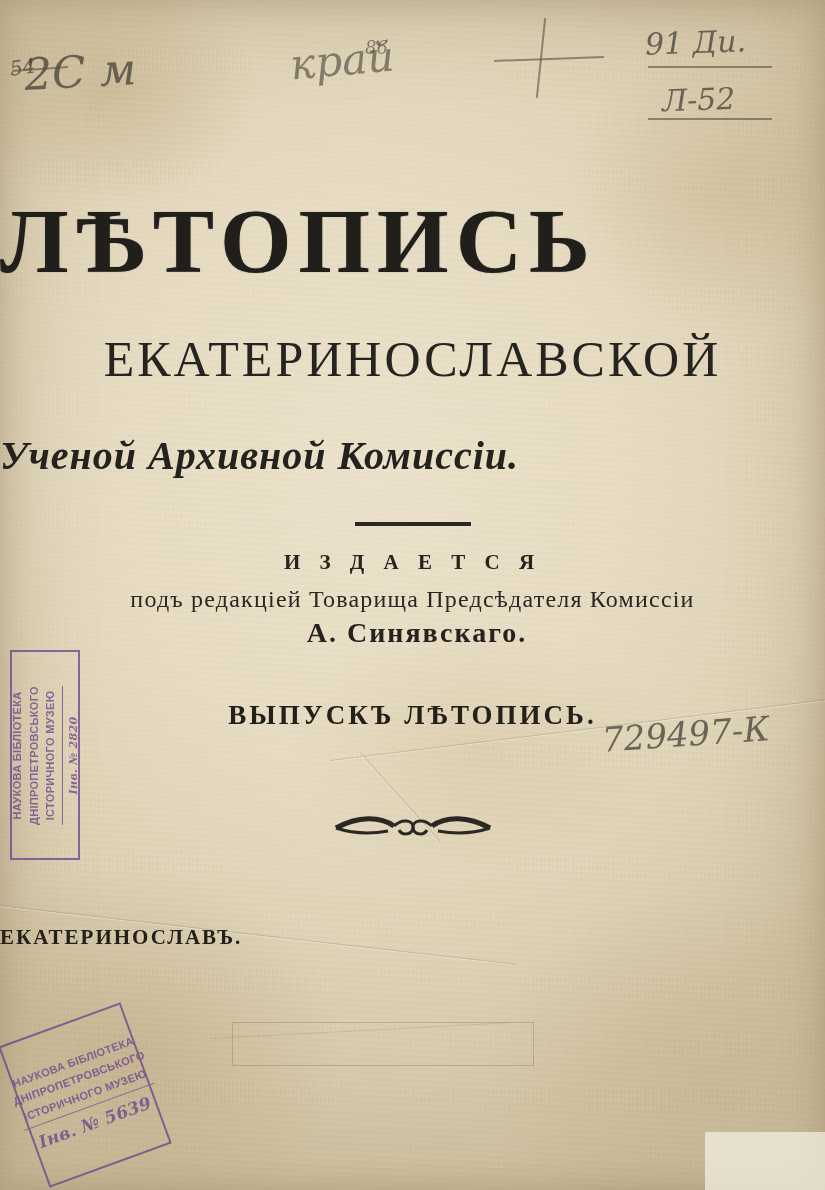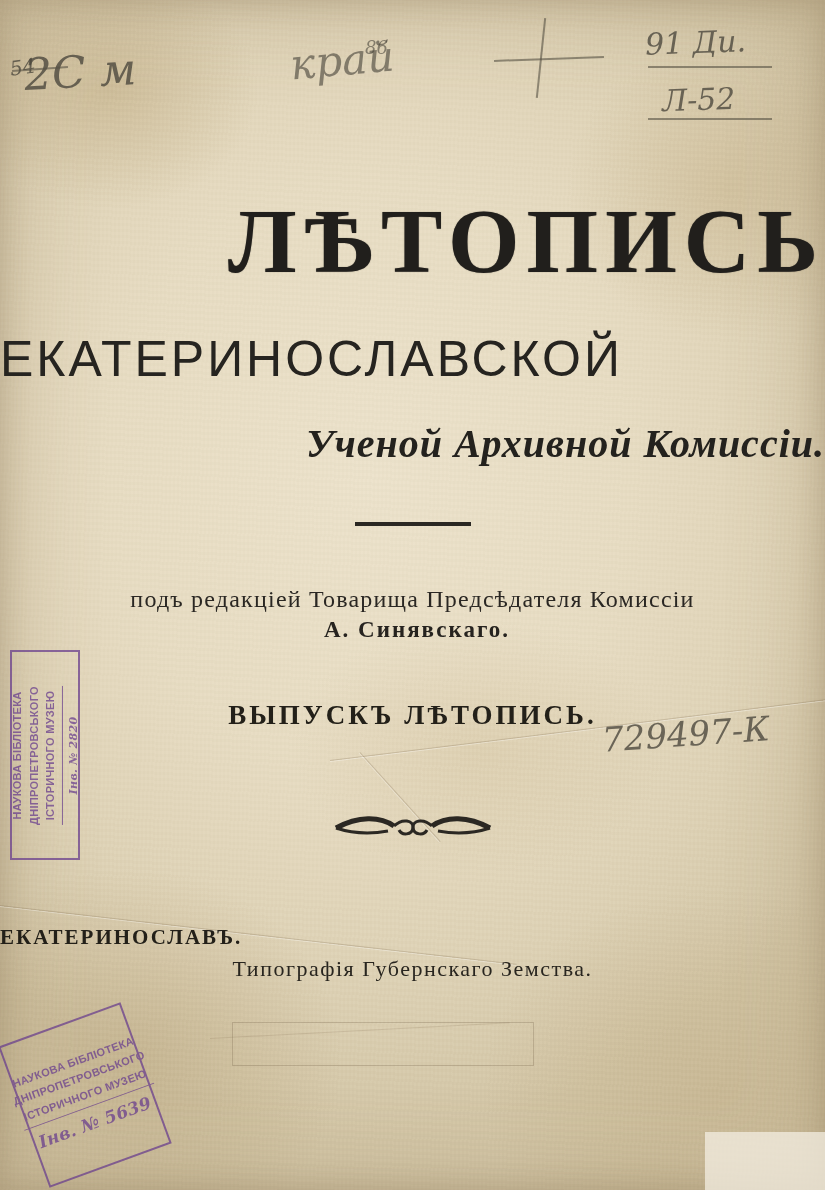--- a/index.html
+++ b/index.html
@@ -63,41 +63,41 @@
          box-shadow: 0 1px 0 rgba(255,255,255,.35); }
   .cr3 { left: 360px; top: 752px; width: 120px; height: 1px; transform: rotate(48deg);
          box-shadow: 0 1px 0 rgba(255,255,255,.3); }
   .cr4 { left: 210px; top: 1038px; width: 300px; height: 1px; transform: rotate(-3deg);
          background: rgba(120,100,70,.18); }
 
   
   .title-main {
     position: absolute;
     left: 0; right: 0; top: 188px;
-    text-align: right;
+    text-align: left;
     font-family: "Liberation Serif", serif;
     font-weight: bold;
     font-size: 92px;
     letter-spacing: 7px;
     color: #211f1c;
     text-shadow: 0 0 1px rgba(40,36,30,.6);
   }
   .title-sub {
     position: absolute;
     left: 0; right: 0; top: 330px;
-    text-align: left;
-    font-family: Liberation Sans, sans-serif;
+    text-align: center;
+    font-family: Liberation Serif, serif;
     font-size: 50px;
     letter-spacing: 3px;
     color: #262420;
   }
   .title-sub2 {
     position: absolute;
-    left: 0; right: 0; top: 420px;
-    text-align: right;
+    left: 0; right: 0; top: 432px;
+    text-align: left;
     font-family: "Liberation Serif", serif;
     font-style: italic;
     font-weight: bold;
     font-size: 40px;
     letter-spacing: 1px;
     color: #24221e;
   }
   .rule {
     position: absolute;
     left: 50%;
@@ -118,21 +118,21 @@
   .editor-line {
     position: absolute; left: 0; right: 0; top: 586px;
     text-align: center;
     font-size: 24px;
     letter-spacing: 1.2px;
     color: #2a2723;
   }
   .editor-name {
     position: absolute; left: 0; right: 0; top: 617px;
     text-align: center;
-    font-size: 23px;
+    font-size: 28px;
     font-weight: bold;
     letter-spacing: 2px;
     color: #26231f;
     padding-left: 9px;
   }
   .issue-no {
     position: absolute; left: 0; right: 0; top: 700px;
     text-align: center;
     font-size: 27px;
     font-weight: bold;
@@ -244,41 +244,41 @@
   <div class="crease cr2"></div>
   <div class="crease cr3"></div>
   <div class="crease cr4"></div>
 
   <div class="title-main">ЛѢТОПИСЬ</div>
   <div class="title-sub">ЕКАТЕРИНОСЛАВСКОЙ</div>
   <div class="title-sub2">Ученой Архивной Комиссіи.</div>
 
   <div class="rule rule-1"></div>
 
+  <div class="issued">И З Д А Е Т С Я</div>
   <div class="editor-line">подъ редакціей Товарища Предсѣдателя Комиссіи</div>
   <div class="editor-name">А. Синявскаго.</div>
 
   <div class="issue-no">ВЫПУСКЪ ЛѢТОПИСЬ.</div>
 
   <div class="ornament">
     <svg width="170" height="34" viewBox="0 0 170 34" aria-hidden="true">
       <g fill="none" stroke="#2b2823" stroke-width="3">
         <path d="M8 16 C 30 4, 52 4, 66 14" stroke-width="5"></path>
         <path d="M162 16 C 140 4, 118 4, 104 14" stroke-width="5"></path>
         <path d="M66 14 C 74 6, 86 8, 85 16 C 84 23, 74 24, 71 18"></path>
         <path d="M104 14 C 96 6, 84 8, 85 16"></path>
         <path d="M99 18 C 96 24, 86 23, 85 16"></path>
         <path d="M8 16 C 26 22, 44 22, 60 19" stroke-width="3"></path>
         <path d="M162 16 C 144 22, 126 22, 110 19" stroke-width="3"></path>
       </g>
     </svg>
   </div>
 
   <div class="imprint-city">ЕКАТЕРИНОСЛАВЪ.</div>
-  <div class="imprint-press">Типографія Губернскаго Земства.</div>
 
   <div class="faint-rect"></div>
 
   <div class="hand hand-2">54</div>
   <div class="hand hand-1">2С м</div>
   <div class="hand hand-4">86</div>
   <div class="hand hand-3">край</div>
   <div class="hand hand-5">91 Ди.</div>
   <div class="hand hand-6">Л-52</div>
   <div class="hand hand-7">729497-К</div>

